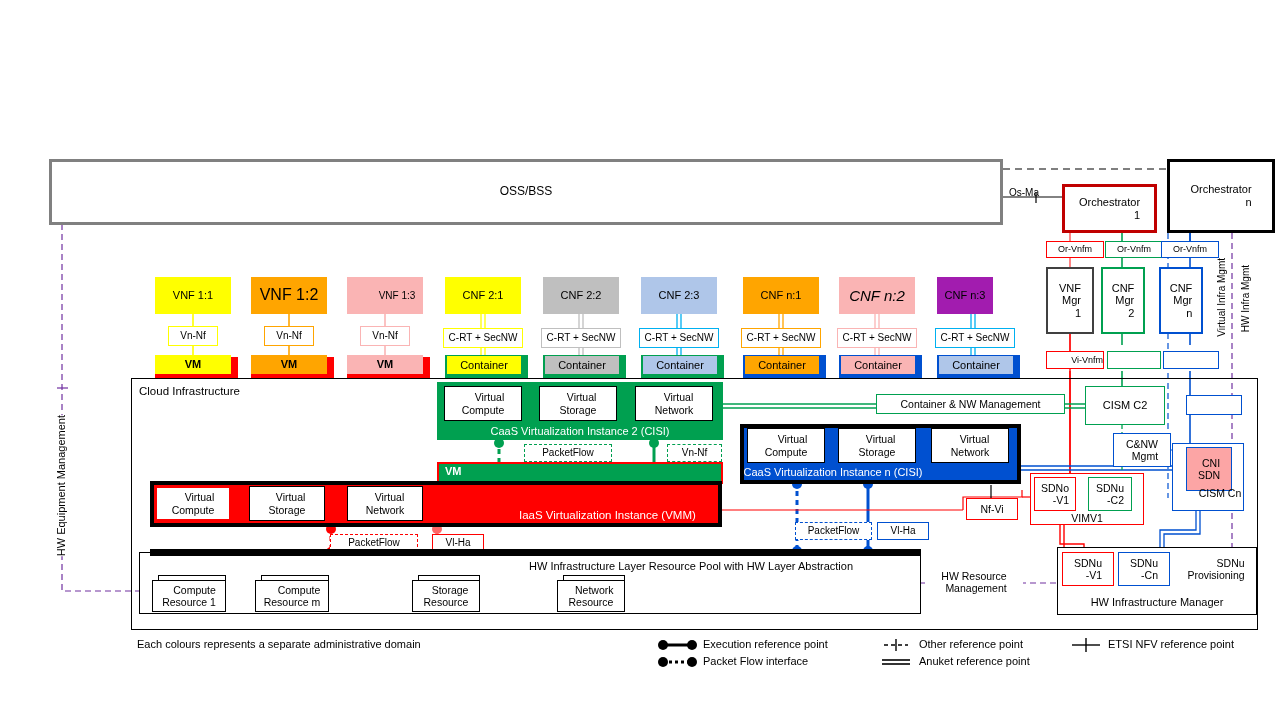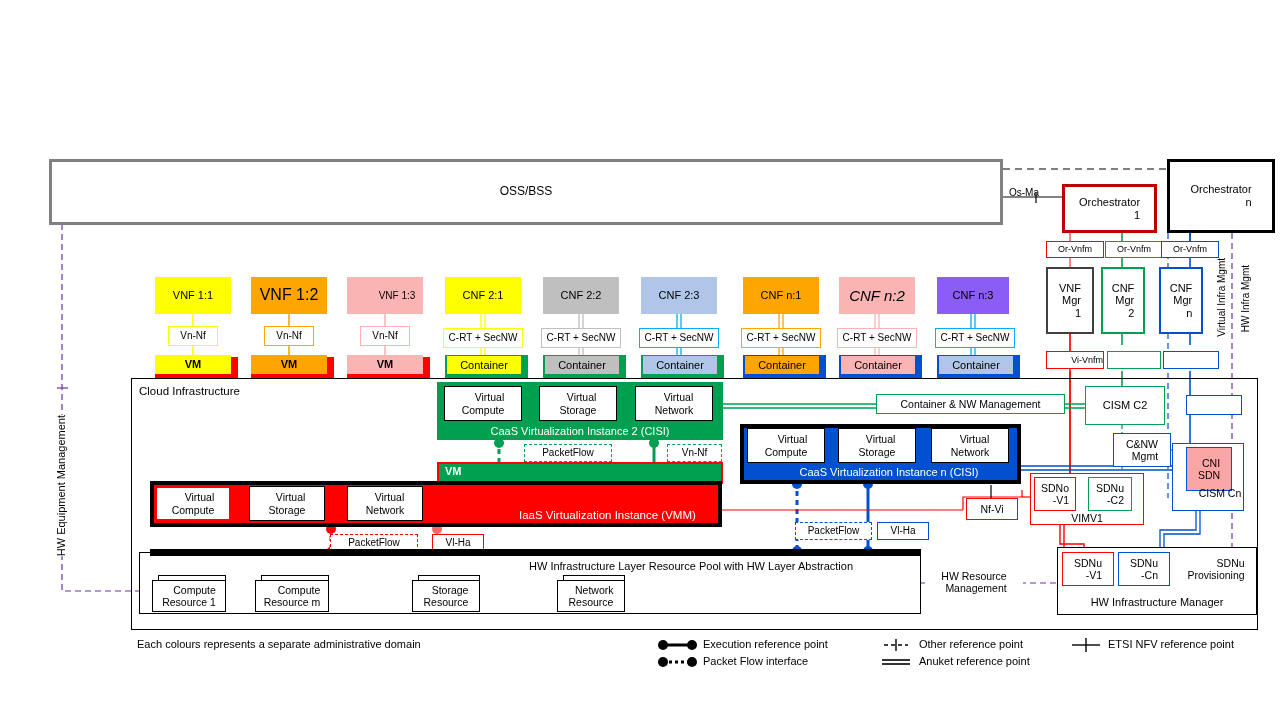--- a/index.html
+++ b/index.html
@@ -201,21 +201,21 @@
 </div>
 <div class="abs ctr" style="left:641px;top:277px;width:76px;height:37px;background:#AFC6E9;">
   <span style="font-size:11px;">CNF 2:3</span>
 </div>
 <div class="abs ctr" style="left:743px;top:277px;width:76px;height:37px;background:#FFA500;">
   <span style="font-size:11px;">CNF n:1</span>
 </div>
 <div class="abs ctr" style="left:839px;top:277px;width:76px;height:37px;background:#FAB4B4;">
   <span style="font-size:15px;font-style:italic;">CNF n:2</span>
 </div>
-<div class="abs ctr" style="left:937px;top:277px;width:72px;height:37px;background:#8b5cf6;">
+<div class="abs ctr" style="left:937px;top:277px;width:56px;height:37px;background:#a21caf;">
   <span style="font-size:11px;">CNF n:3</span>
 </div>
 
 <div class="abs ctr" style="left:443px;top:328px;width:80px;height:20px;border:1px solid #FFFF00;background:#fff;font-size:10px;">
   <span>C-RT + SecNW</span>
 </div>
 <div class="abs ctr" style="left:541px;top:328px;width:80px;height:20px;border:1px solid #BFBFBF;background:#fff;font-size:10px;">
   <span>C-RT + SecNW</span>
 </div>
 <div class="abs ctr" style="left:639px;top:328px;width:80px;height:20px;border:1px solid #00B0F0;background:#fff;font-size:10px;">
@@ -290,21 +290,21 @@
 <div class="abs" style="left:740px;top:424px;width:281px;height:60px;background:#0050D0;border:4px solid #000;"></div>
 <div class="abs ctr lbl" style="left:747px;top:428px;width:78px;height:35px;border:1px solid #000;background:#fff;font-size:10.5px;">
   <span>Virtual
 Compute</span></div>
 <div class="abs ctr lbl" style="left:838px;top:428px;width:78px;height:35px;border:1px solid #000;background:#fff;font-size:10.5px;">
   <span>Virtual
 Storage</span></div>
 <div class="abs ctr lbl" style="left:931px;top:428px;width:78px;height:35px;border:1px solid #000;background:#fff;font-size:10.5px;">
   <span>Virtual
 Network</span></div>
-<div class="abs ctr" style="left:776px;top:464px;width:226px;height:16px;color:#fff;font-size:11px;">
+<div class="abs ctr" style="left:720px;top:464px;width:226px;height:16px;color:#fff;font-size:11px;">
   <span>CaaS Virtualization Instance n (CISI)</span>
   </div>
 
 <div class="abs ctr" style="left:795px;top:522px;width:77px;height:18px;border:1px dashed #0050D0;background:#fff;font-size:10px;">
   <span>PacketFlow</span>
   </div>
 <div class="abs ctr" style="left:877px;top:522px;width:52px;height:18px;border:1px solid #0050D0;background:#fff;font-size:10px;">
   <span>Vl-Ha</span>
   </div>
 

